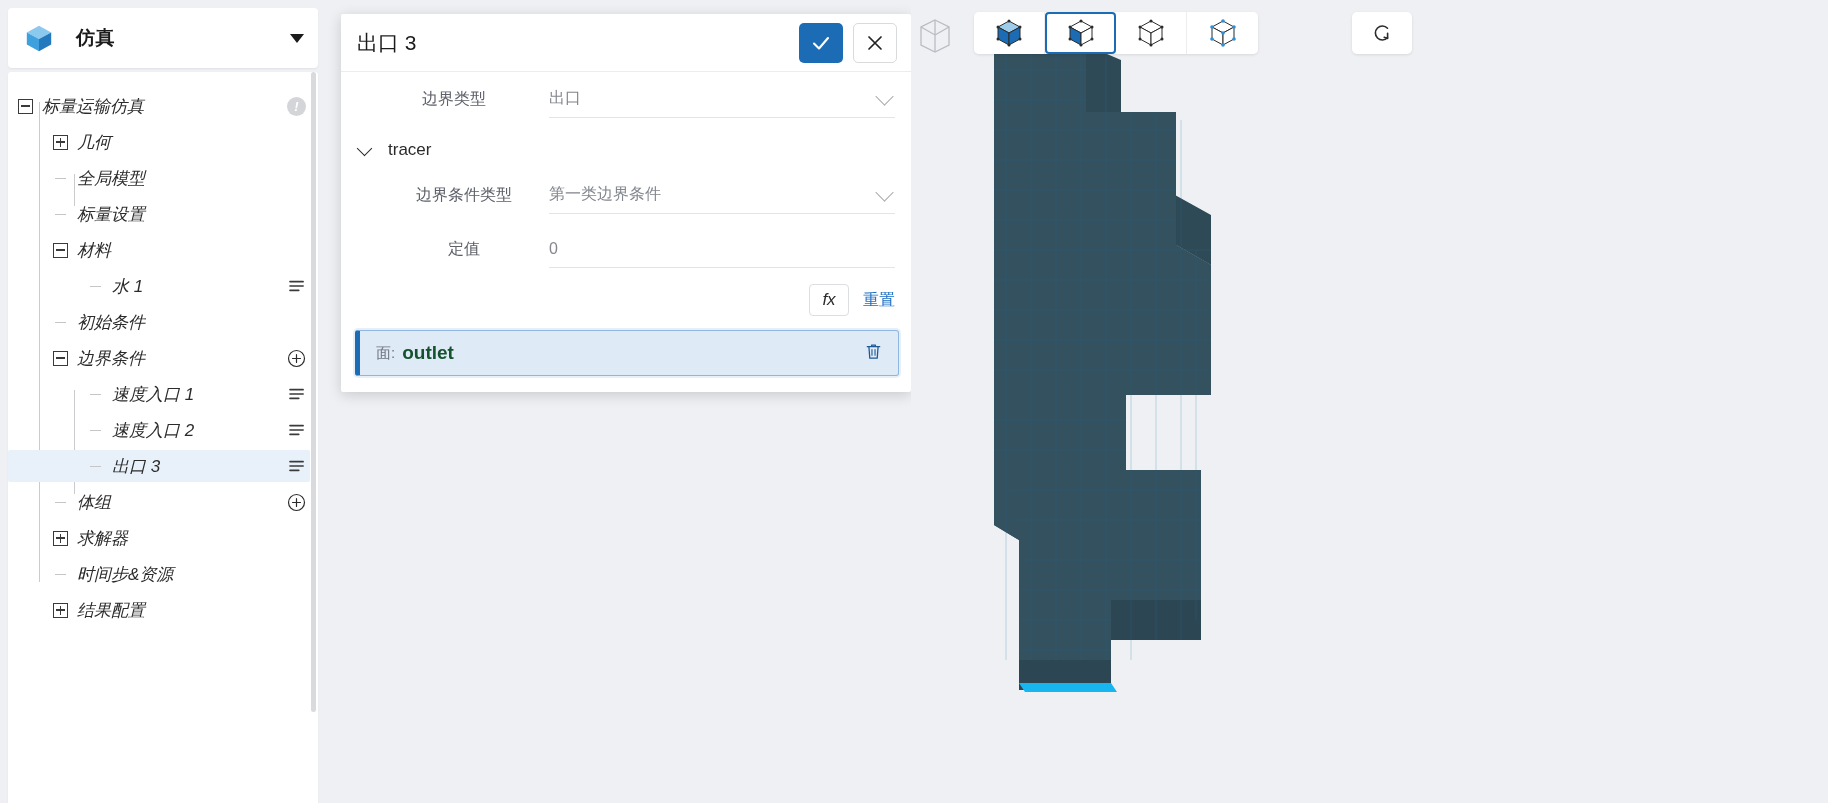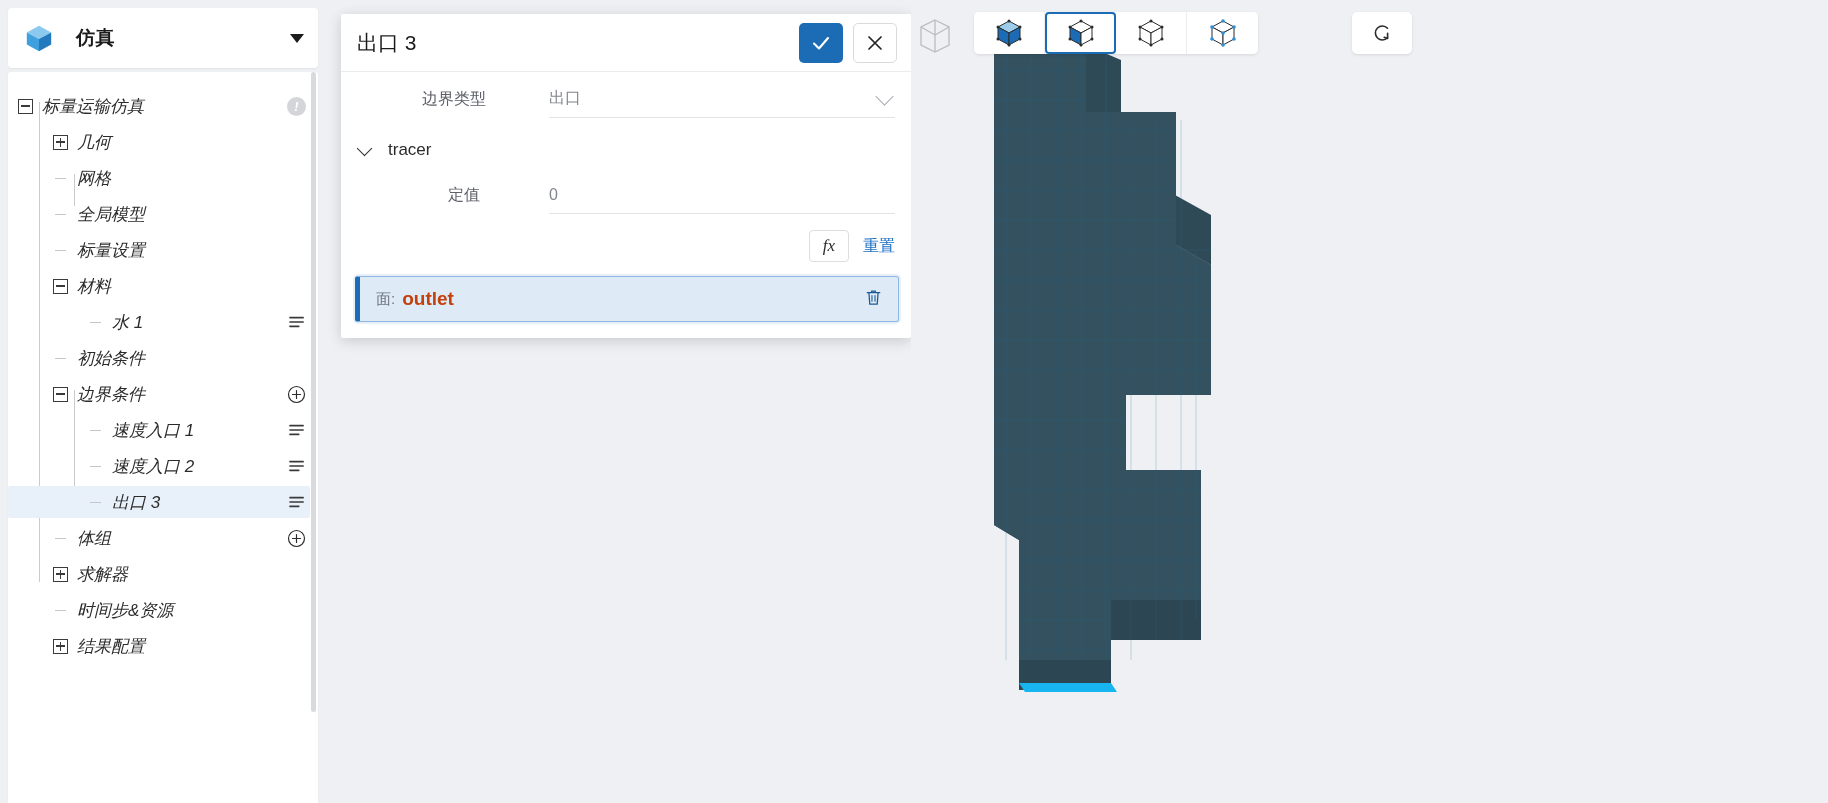--- a/index.html
+++ b/index.html
@@ -168,21 +168,21 @@
   .sub-field .field-label { padding-left: 20px; width: 190px; }
   .fx-row {
     display: flex; align-items: center; justify-content: flex-end;
     gap: 14px; padding: 8px 16px 14px 0;
   }
   .fx-btn {
     width: 40px; height: 32px;
     border: 1px solid #dcdee1; border-radius: 4px;
     background: #fff;
     display: flex; align-items: center; justify-content: center;
-    font-family: Liberation Serif, serif;
+    font-family: Liberation Sans, sans-serif;
     font-style: italic; font-size: 17px; color: #2b2b2b;
     cursor: pointer;
   }
   .link-blue {
     font-size: 16px; color: #1b6ec2;
     cursor: pointer;
   }
   .loc-head {
     display: flex; align-items: center;
     padding: 6px 16px 10px 18px;
@@ -195,21 +195,21 @@
     height: 46px;
     background: #dfeaf7;
     border: 1px solid #8fb6de;
     border-left: 5px solid #1c6cb5;
     border-radius: 3px;
     display: flex; align-items: center;
     padding: 0 14px 0 16px;
     box-shadow: 0 0 0 2px rgba(120,170,220,.18);
   }
   .loc-kind { font-size: 15px; color: #6e7480; }
-  .loc-name { font-size: 19px; font-weight: bold; color: #c2410c; margin-left: 7px; }
+  .loc-name { font-size: 19px; font-weight: bold; color: #14532d; margin-left: 7px; }
   .trash { margin-left: auto; cursor: pointer; }
 
   
   #viewport {
     position: absolute; left: 911px; top: 0;
     width: 917px; height: 803px;
     background: #eef0f3; overflow: hidden;
   }
   #wire-cube {
     position: absolute; left: 0px; top: 12px; width: 48px; height: 48px;
@@ -268,25 +268,20 @@
           <div class="tree-row">
             <span style="display:inline-block;width:10px"></span>
             <span class="toggle-box"></span>
             <span class="tree-label">标量运输仿真</span>
             <span class="warn-icon">!</span>
           </div>
           <div class="tree-row">
             <span style="display:inline-block;width:45px"></span>
             <span class="toggle-box plus"></span>
             <span class="tree-label">几何</span>
-          </div>
-          <div class="tree-row">
-            <span style="display:inline-block;width:45px"></span>
-            <span class="elbow"></span>
-            <span class="tree-label">网格</span>
           </div>
           <div class="tree-row">
             <span style="display:inline-block;width:45px"></span>
             <span class="elbow"></span>
             <span class="tree-label">全局模型</span>
           </div>
           <div class="tree-row">
             <span style="display:inline-block;width:45px"></span>
             <span class="elbow"></span>
             <span class="tree-label">标量设置</span>
@@ -411,20 +406,27 @@
         <span class="chev"></span>
       </div>
     </div>
 
 
     <div class="group-row">
       <span class="chev-sm"></span>
       <span>tracer</span>
     </div>
 
+    <div class="field-row sub-field">
+      <span class="field-label">边界条件类型</span>
+      <div class="field-ctl">
+        <span class="field-val">第一类边界条件</span>
+        <span class="chev"></span>
+      </div>
+    </div>
 
     <div class="field-row sub-field">
       <span class="field-label">定值</span>
       <div class="field-ctl">
         <span class="field-val">0</span>
       </div>
     </div>
 
     <div class="fx-row">
       <div class="fx-btn">fx</div>

